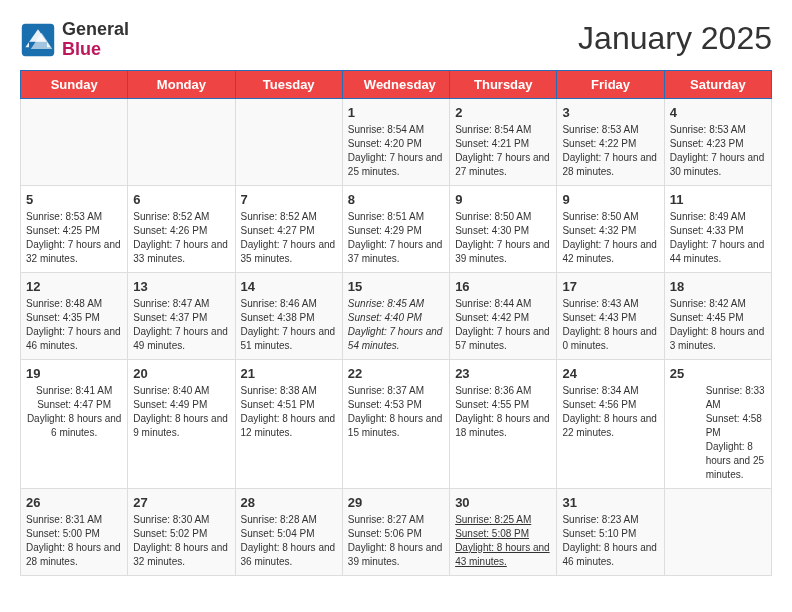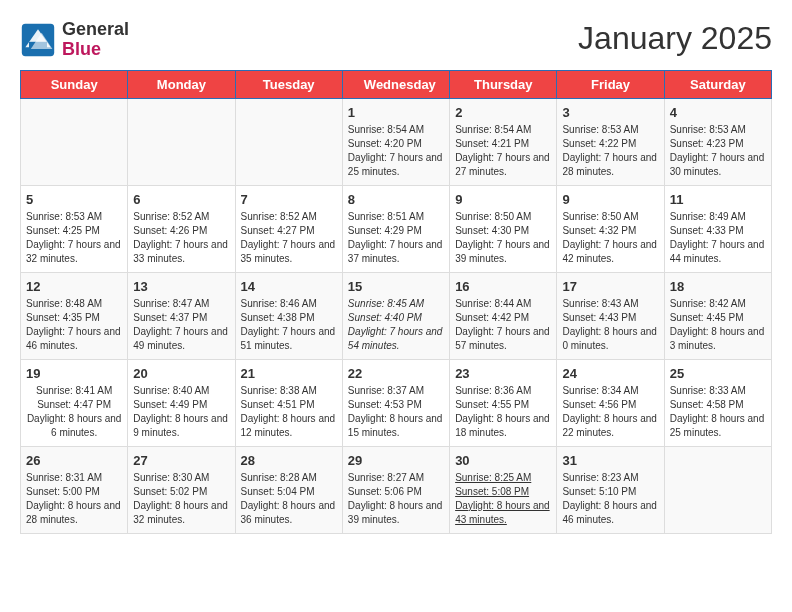--- a/index.html
+++ b/index.html
@@ -269,21 +269,21 @@
 Daylight: 8 hours and 18 minutes.</div>
         </td>
         <td>
           <span class="day-num">24</span>
           <div class="day-info" style="white-space: pre-line;">Sunrise: 8:34 AM
 Sunset: 4:56 PM
 Daylight: 8 hours and 22 minutes.</div>
         </td>
         <td>
           <span class="day-num">25</span>
-          <div class="day-info" style="white-space: pre-line;">Sunrise: 8:33 AM
+          <div class="day-info" style="white-space: pre-line; margin-left: 36px;">Sunrise: 8:33 AM
 Sunset: 4:58 PM
 Daylight: 8 hours and 25 minutes.</div>
         </td>
       </tr>
       <tr>
         <td>
           <span class="day-num">26</span>
           <div class="day-info" style="white-space: pre-line;">Sunrise: 8:31 AM
 Sunset: 5:00 PM
 Daylight: 8 hours and 28 minutes.</div>

